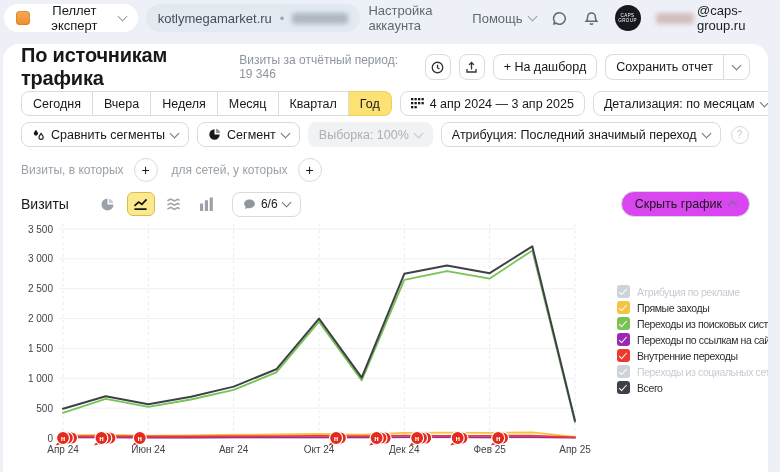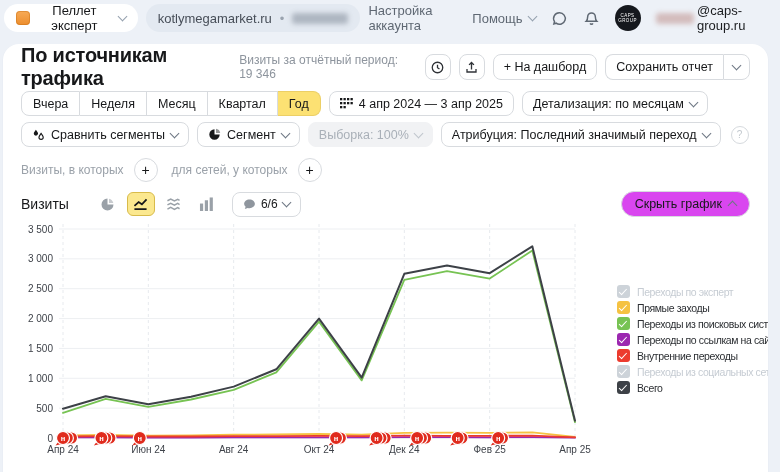--- a/index.html
+++ b/index.html
@@ -135,20 +135,21 @@
           <button class="btn main" style="height:26px">Сохранить отчет</button>
           <button class="btn caret" style="height:26px">
               <span class="chev dark"></span>
             </button>
         </span>
       </div>
     </div>
 
     <div class="row row1">
       <div class="seg" id="periods">
+          <button class="seg-btn">Сегодня</button>
           <button class="seg-btn">Вчера</button>
           <button class="seg-btn">Неделя</button>
           <button class="seg-btn">Месяц</button>
           <button class="seg-btn">Квартал</button>
           <button class="seg-btn active">Год</button>
         </div>
       <button class="btn">
         <span style="display:flex">
           <svg width="13" height="11" viewBox="0 0 13 11" fill="#17181a">
               <rect x="0" y="0" width="2.3" height="2.3"></rect>
@@ -331,21 +332,21 @@
           <circle cx="436.6666666666667" cy="219" r="6.5" fill="#e02b1d" stroke="#fff" stroke-width="1.2"></circle>
           <text x="436.6666666666667" y="221.8" text-anchor="middle" class="an">н</text>
           <circle cx="481.4" cy="219" r="6.2" fill="#e02b1d" stroke="#fff" stroke-width="1.2"></circle>
           <path d="M472.7 222.5 L469.7 226.5 L475.7 225 Z" fill="#e02b1d"></path>
           <circle cx="477.2" cy="219" r="6.5" fill="#e02b1d" stroke="#fff" stroke-width="1.2"></circle>
           <text x="477.2" y="221.8" text-anchor="middle" class="an">н</text>
         </svg>
       <div class="legend" id="legend">
           <div class="lg-item dis">
             <span class="cb" style="background: rgb(205, 211, 217);"></span>
-            <span>Переходы по эксперт</span>
+            <span>Атрибуция по рекламе</span>
           </div>
           <div class="lg-item">
             <span class="cb" style="background: rgb(245, 194, 66);"></span>
             <span>Прямые заходы</span>
           </div>
           <div class="lg-item">
             <span class="cb" style="background: rgb(119, 195, 83);"></span>
             <span>Переходы из поисковых систем</span>
           </div>
           <div class="lg-item">

